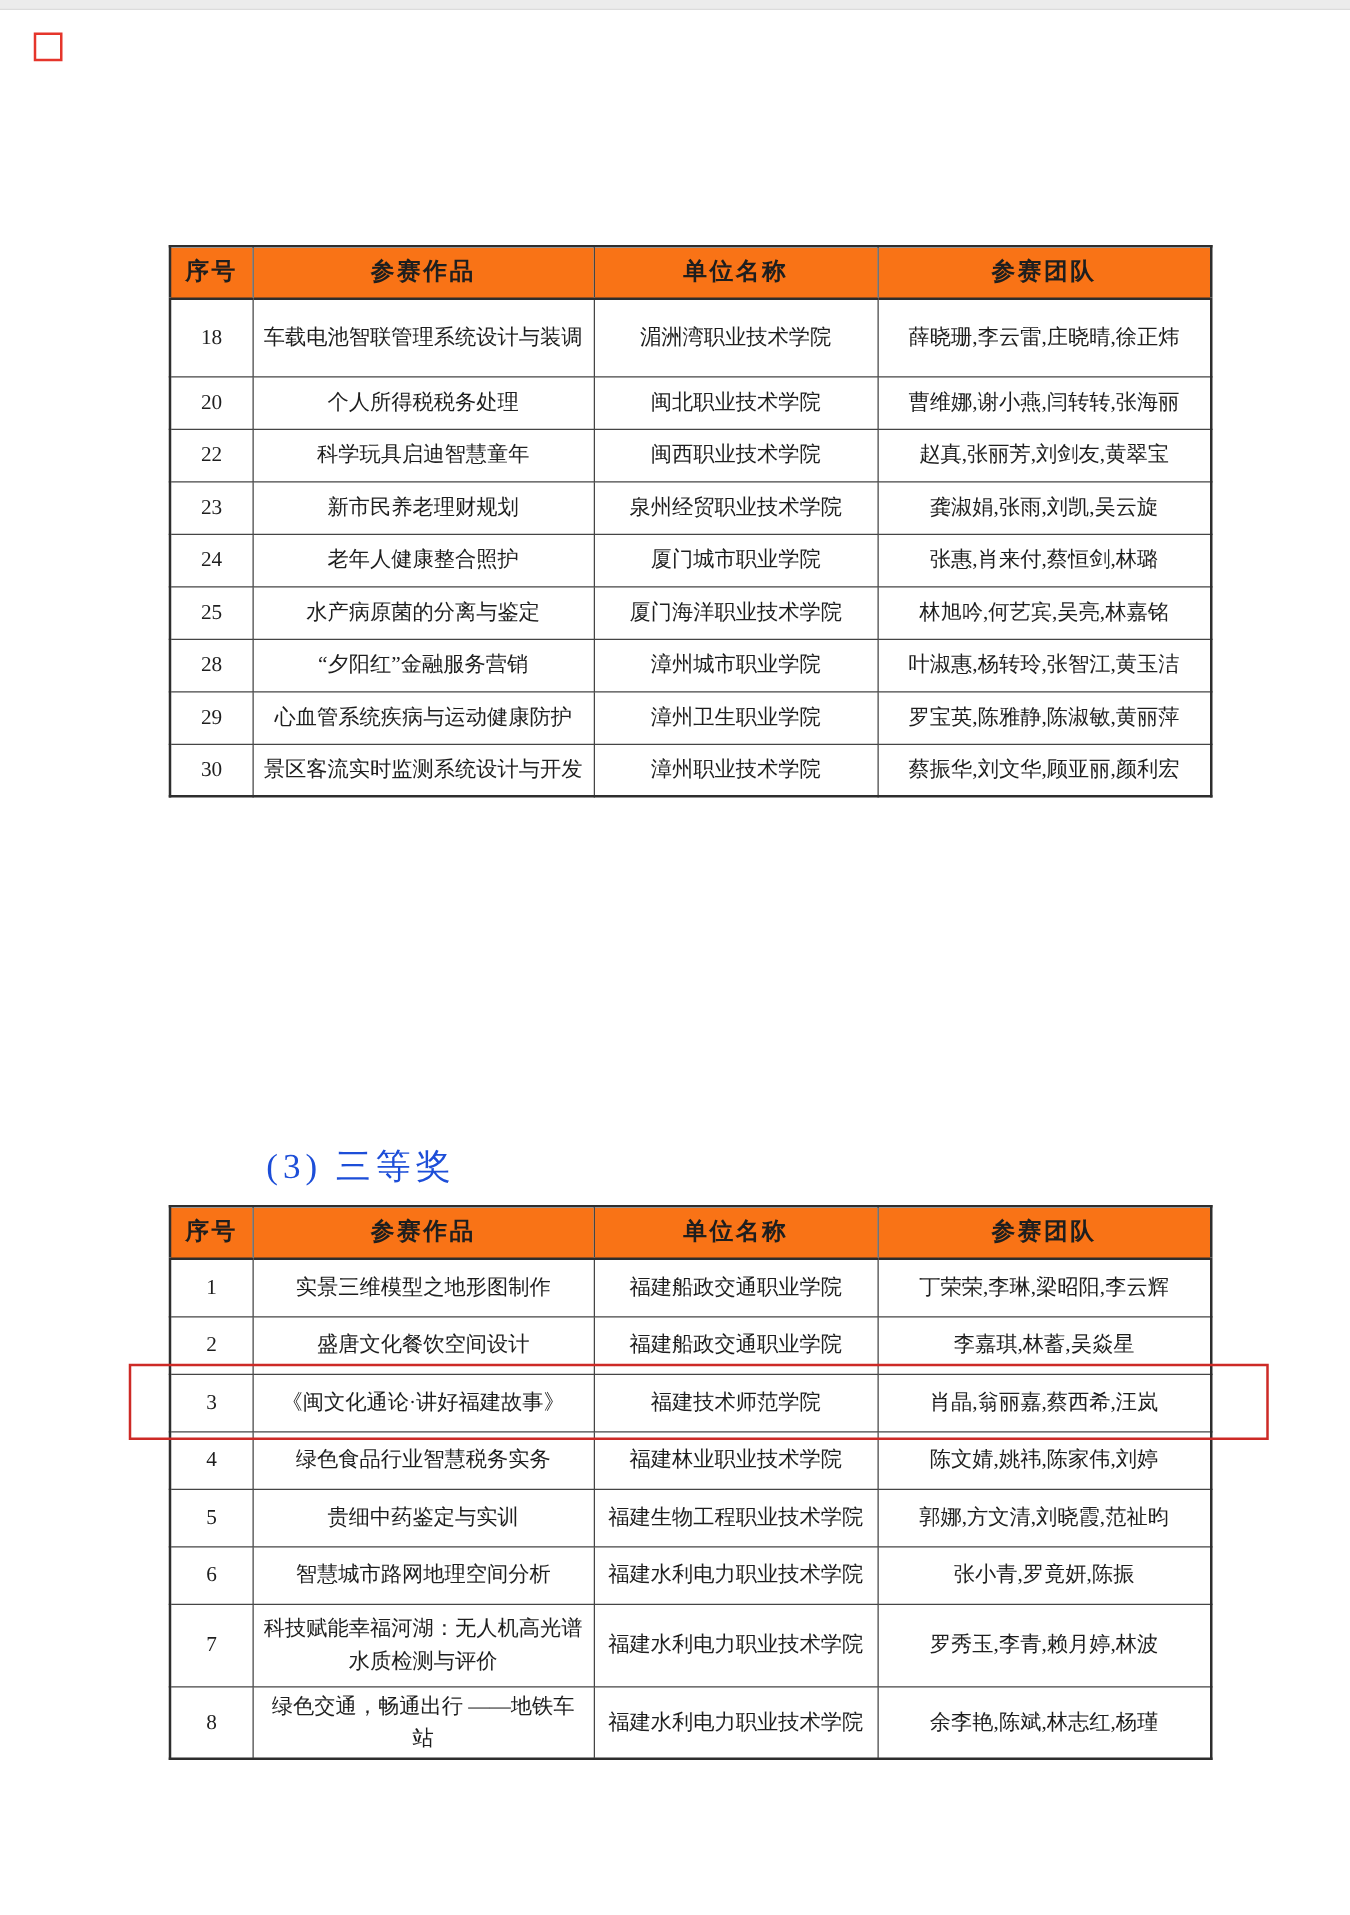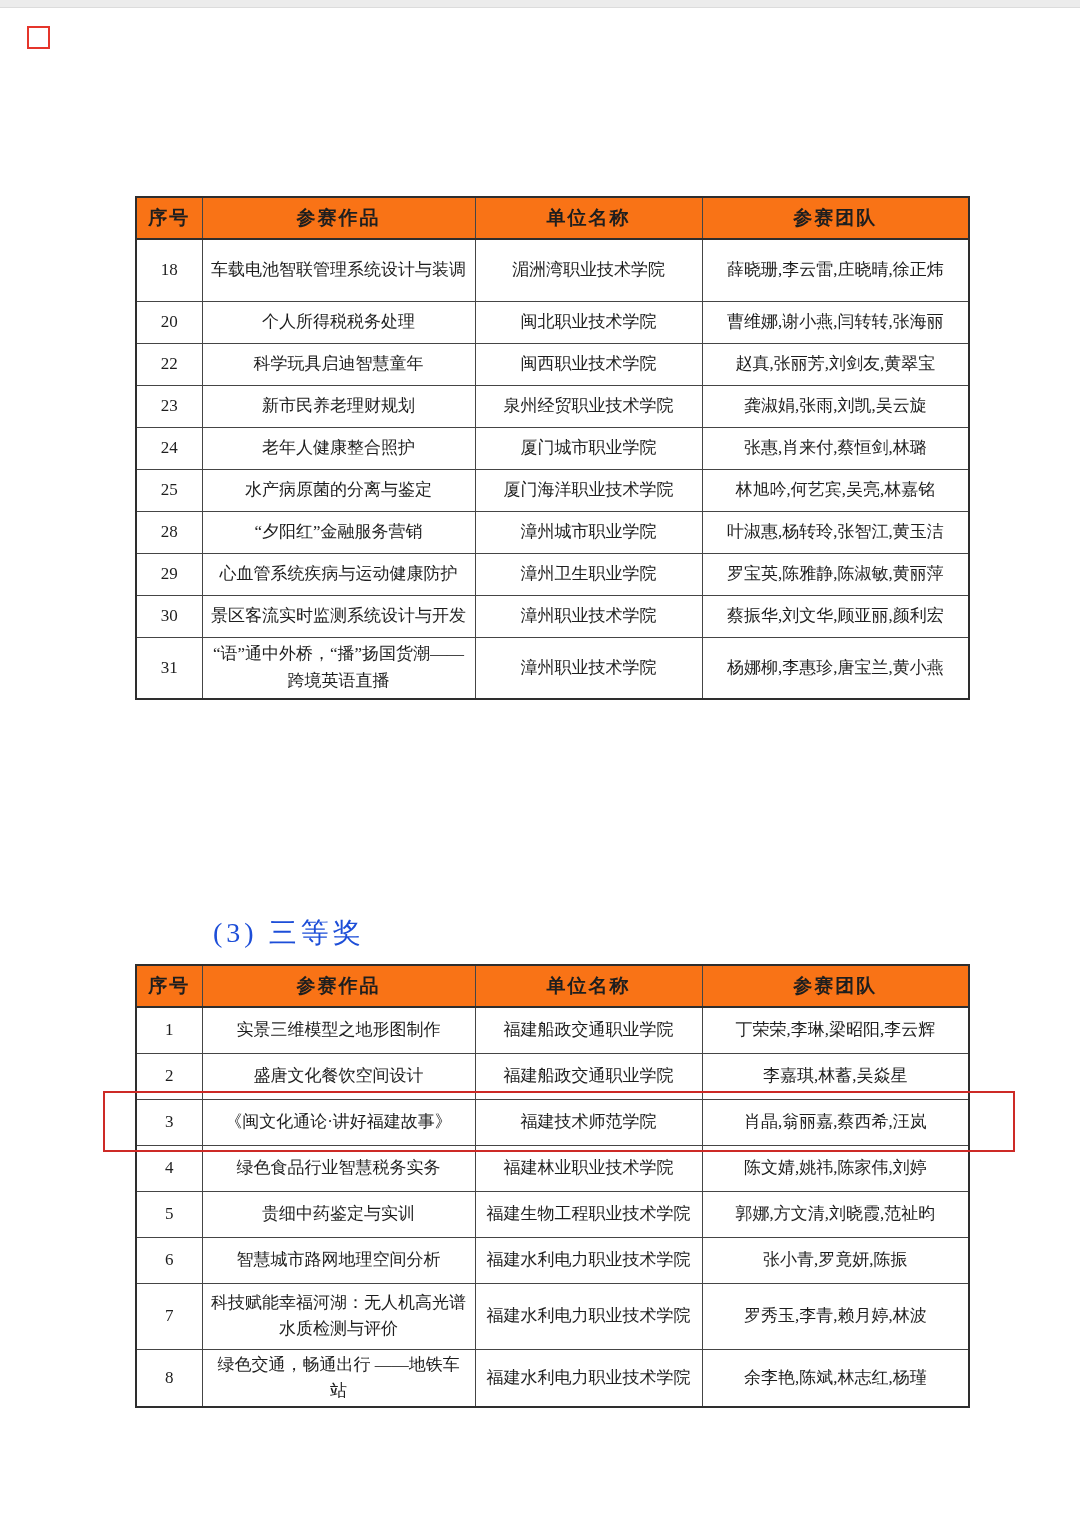--- a/index.html
+++ b/index.html
@@ -115,26 +115,20 @@
           <td>心血管系统疾病与运动健康防护</td>
           <td>漳州卫生职业学院</td>
           <td>罗宝英,陈雅静,陈淑敏,黄丽萍</td>
         </tr>
         <tr>
           <td>30</td>
           <td>景区客流实时监测系统设计与开发</td>
           <td>漳州职业技术学院</td>
           <td>蔡振华,刘文华,顾亚丽,颜利宏</td>
         </tr>
-        <tr class="tall">
-          <td>31</td>
-          <td>“语”通中外桥，“播”扬国货潮——跨境英语直播</td>
-          <td>漳州职业技术学院</td>
-          <td>杨娜柳,李惠珍,唐宝兰,黄小燕</td>
-        </tr>
       </tbody>
   </table>
 
   <div class="section-title">(3) 三等奖</div>
 
   <table class="award-table t2">
     <colgroup>
       <col style="width:66px">
         <col style="width:273px">
         <col style="width:227px">

